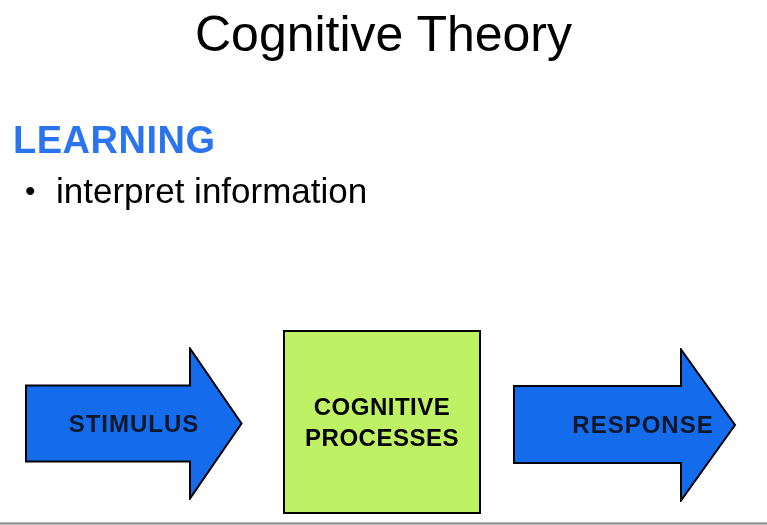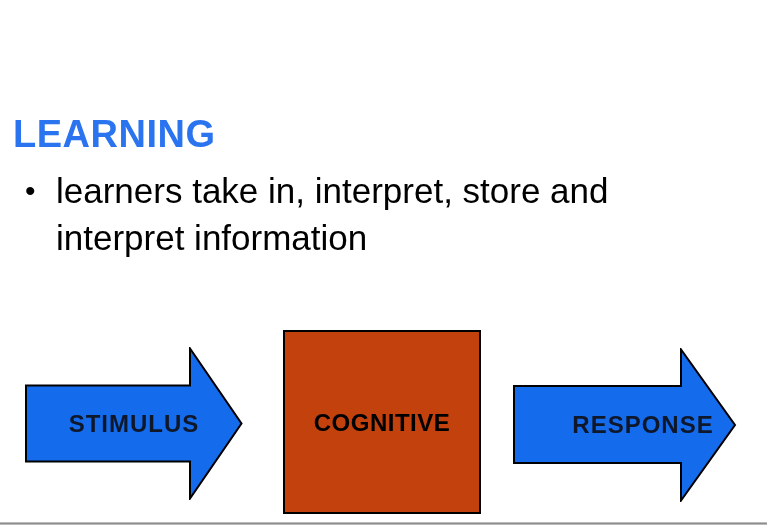--- a/index.html
+++ b/index.html
@@ -17,21 +17,21 @@
     left: 0;
     right: 0;
     text-align: center;
     font-size: 50px;
     font-weight: 400;
     color: #000000;
     letter-spacing: 0px;
   }
   .heading {
     position: absolute;
-    top: 113px;
+    top: 119px;
     left: 13px;
     font-size: 38px;
     font-weight: 700;
     letter-spacing: 0.5px;
   }
   .bullet-row {
     position: absolute;
     top: 167px;
     left: 25px;
     width: 720px;
@@ -66,21 +66,21 @@
   .arrow-left  { left: 25px;  top: 347px; width: 218px; height: 153px; }
   .arrow-right { left: 513px; top: 348px; width: 224px; height: 154px; padding-left: 36px; }
   .process-box {
     position: absolute;
     left: 283px;
     top: 330px;
     width: 198px;
     height: 184px;
     box-sizing: border-box;
     border: 2px solid #000000;
-    background: #c2410c;
+    background: #bef264;
     display: flex;
     flex-direction: column;
     align-items: center;
     justify-content: center;
     font-size: 24px;
     font-weight: 700;
     line-height: 31px;
     letter-spacing: 0.5px;
     color: #000000;
     text-align: center;
@@ -92,42 +92,43 @@
     bottom: 0;
     height: 3px;
     background: linear-gradient(#cfcfcf, #8f8f8f, #cfcfcf);
   }
 </style>
 </head>
 <body>
 
 <div class="slide">
 
+  <div class="title">Cognitive Theory</div>
 
   <div class="heading" style="color: rgb(43, 116, 240);">LEARNING</div>
 
   <div class="bullet-row">
     <span class="bullet-marker">•</span>
     <span class="bullet-text">
-      <span class="bline">learners take in, interpret, store and</span>
       <span class="bline">interpret information</span>
     </span>
   </div>
 
   <div>
 
     <div class="arrow arrow-left">
       <svg width="218" height="153" viewBox="0 0 218 153">
         <polygon points="1,38.5 165,38.5 165,1.5 216.5,76.5 165,151.5 165,114.5 1,114.5" stroke="#000000" stroke-width="2" stroke-linejoin="miter" fill="#146cec"></polygon>
       </svg>
       <span class="arrow-label">STIMULUS</span>
     </div>
 
     <div class="process-box">
       <span>COGNITIVE</span>
+      <span>PROCESSES</span>
     </div>
 
     <div class="arrow arrow-right">
       <svg width="224" height="154" viewBox="0 0 224 154">
         <polygon points="1,38 168,38 168,1.5 222,77 168,152.5 168,115 1,115" stroke="#000000" stroke-width="2" stroke-linejoin="miter" fill="#146cec"></polygon>
       </svg>
       <span class="arrow-label">RESPONSE</span>
     </div>
 
   </div>

